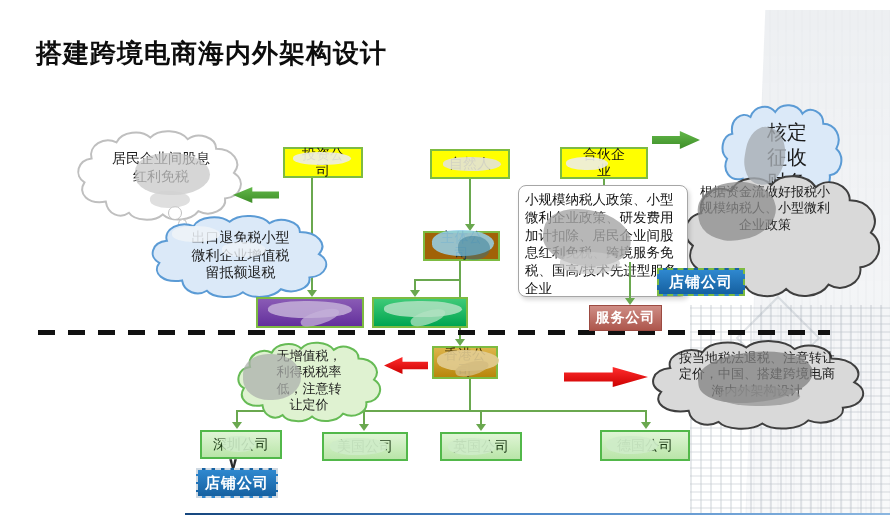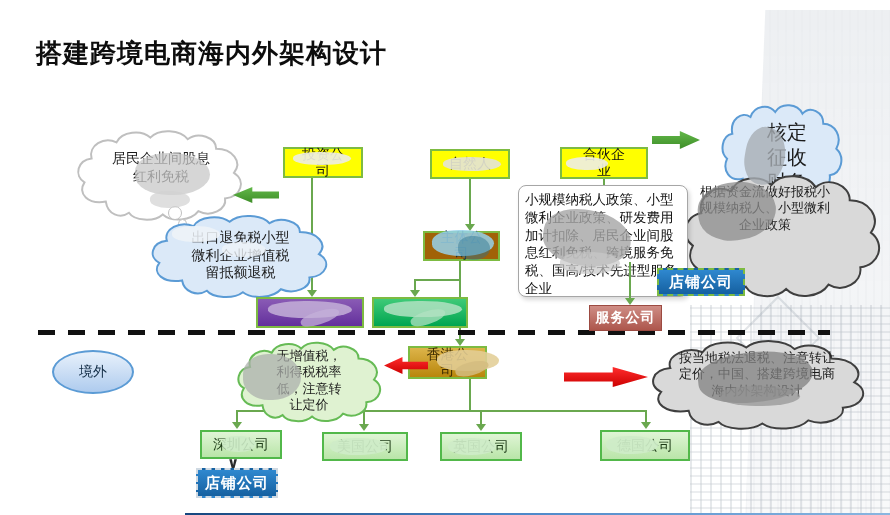--- a/index.html
+++ b/index.html
@@ -173,32 +173,29 @@
   <div class="ln" style="left:629px;top:252px;width:2px;height:36px;z-index:6"></div>
   <div class="ahd" style="left:625px;top:288px;z-index:6"></div>
 
   <div class="box shop shop-tr" style="left:657px;top:258px;width:88px;height:28px;z-index:7">
     <span>店铺公司</span>
   </div>
   <div class="box service" style="left:589px;top:295px;width:73px;height:26px;z-index:7">
     <span>服务公司</span>
   </div>
 
-  <div class="ell" style="left:52px;top:340px;width:78px;height:40px;font-size:14px">
-    <span>境外</span>
-  </div>
 
   <div class="cloud" style="left:233px;top:330px;width:155px;height:85px">
     <svg class="c-green" viewBox="0 0 200 120" preserveAspectRatio="none">
         <use href="#cloudPath"></use>
       </svg>
     <div class="ct" style="left:40px;top:8px;width:72px">无增值税，利得税税率低，注意转让定价</div>
   </div>
 
-  <div class="box gold" style="left:408px;top:336px;width:79px;height:33px">
+  <div class="box gold" style="left:432px;top:336px;width:66px;height:33px">
     <span class="wrap3">香港公司</span>
   </div>
 
   <div class="barw aleft-r" style="left:384px;top:347px;width:44px;height:17px"></div>
   <div class="barw aright-r" style="left:564px;top:357px;width:84px;height:20px"></div>
 
   <div class="cloud" style="left:645px;top:328px;width:230px;height:95px">
     <svg class="c-gray" viewBox="0 0 200 120" preserveAspectRatio="none">
         <use href="#cloudPath"></use>
       </svg>

